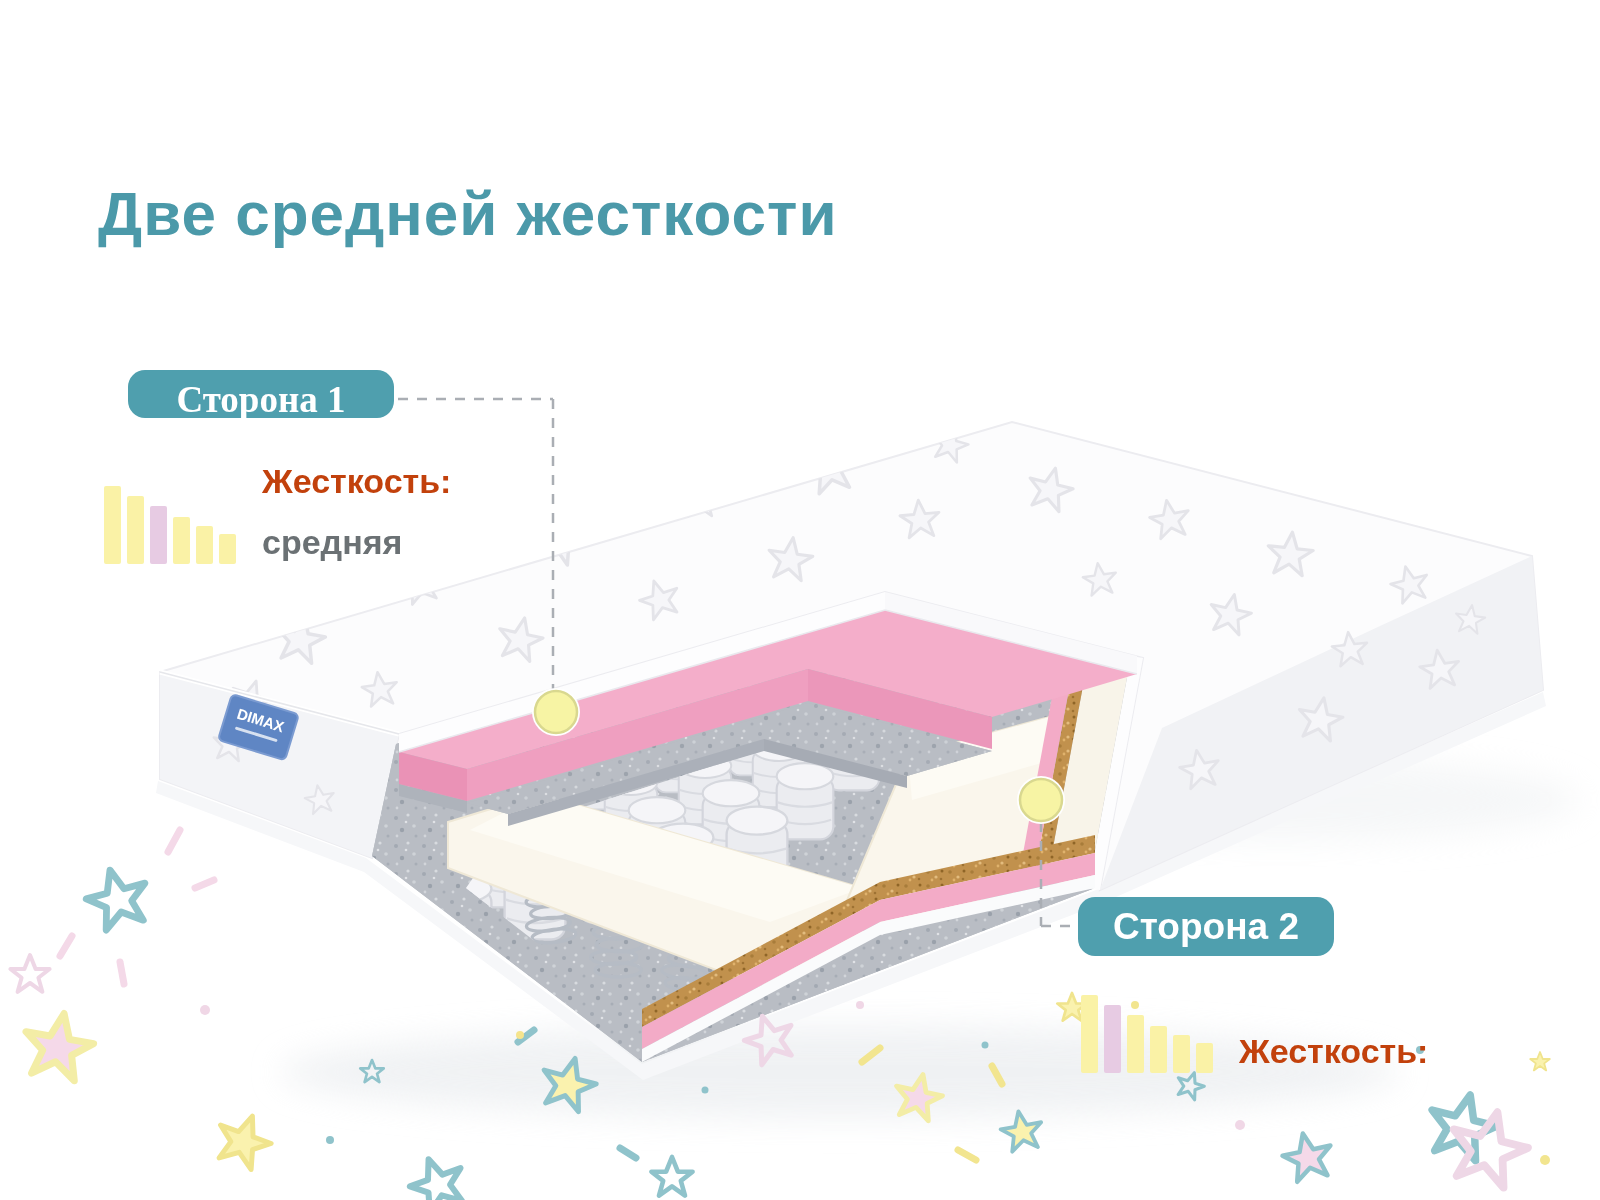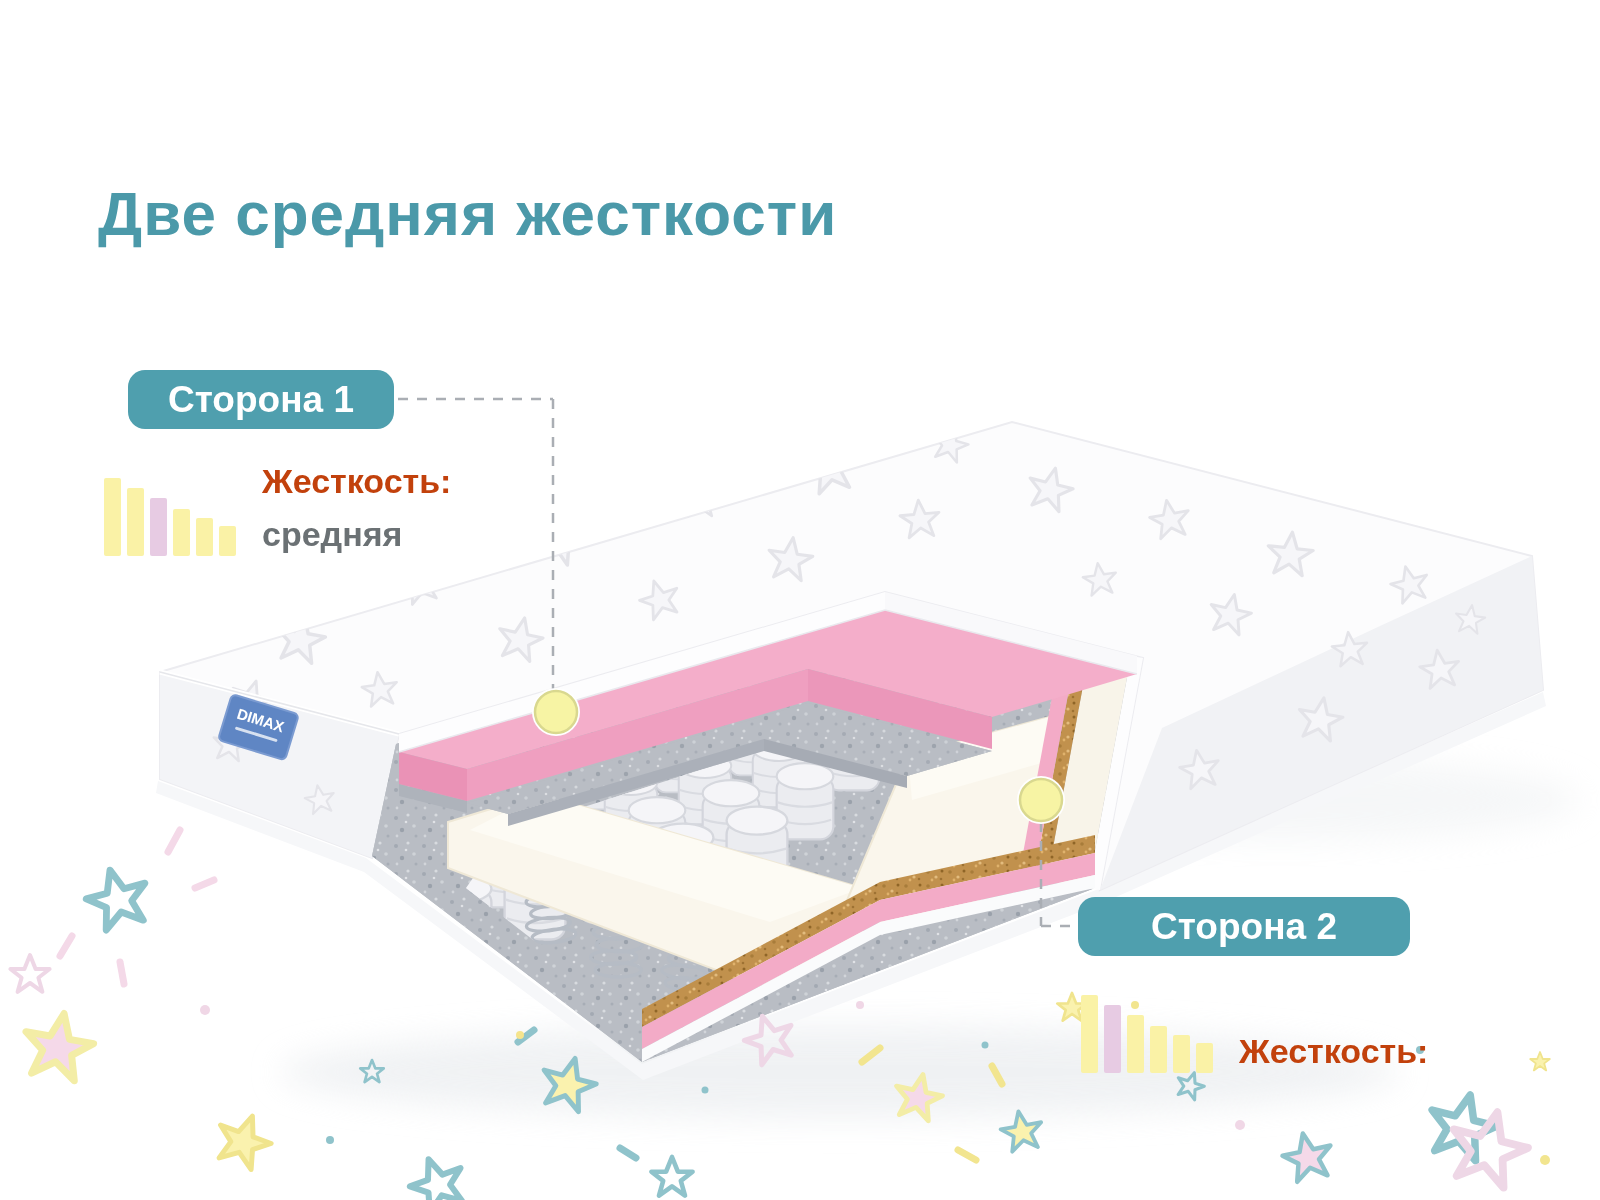--- a/index.html
+++ b/index.html
@@ -5,43 +5,43 @@
   html,body{margin:0;padding:0;background:#ffffff;}
   .stage{position:relative;width:1600px;height:1200px;overflow:hidden;background:#ffffff;
          font-family:"Liberation Sans", sans-serif;}
   svg.scene{position:absolute;left:0;top:0;width:1600px;height:1200px;}
 
   .title{position:absolute;left:98px;top:178px;margin:0;font-size:62px;font-weight:700;
          color:#4b99a9;letter-spacing:1px;}
 
   .badge{position:absolute;background:#4f9fae;color:#ffffff;font-size:37px;font-weight:700;
          text-align:center;line-height:59px;border-radius:17px;}
-  .badge1{left:128px;top:370px;width:266px;height:59px;}
-  .badge2{left:1078px;top:897px;width:332px;height:59px;}
+  .badge1{left:128px;top:370px;width:266px;height:48px;font-family:Liberation Serif, serif;}
+  .badge2{left:1078px;top:897px;width:256px;height:59px;}
 
   .firm{position:absolute;display:flex;align-items:flex-end;gap:26px;}
   .firm1{left:104px;top:462px;}
   .firm2{left:1081px;top:985px;}
   .bars{display:flex;align-items:flex-end;gap:6px;height:88px;}
   .bars span{width:17px;background:#faf2a6;border-radius:2px;display:block;}
   .bars span:nth-child(1){height:78px;}
   .bars span:nth-child(2){height:68px;}
   .bars span:nth-child(3){height:58px;}
   .bars span:nth-child(4){height:47px;}
   .bars span:nth-child(5){height:38px;}
   .bars span:nth-child(6){height:30px;}
   .bars[data-active="1"] span:nth-child(1),
   .bars[data-active="2"] span:nth-child(2),
   .bars[data-active="3"] span:nth-child(3),
   .bars[data-active="4"] span:nth-child(4),
   .bars[data-active="5"] span:nth-child(5),
   .bars[data-active="6"] span:nth-child(6){background:#e7cbe3;}
   .ftxt{display:flex;flex-direction:column;gap:14px;padding-bottom:2px;}
   .flabel{font-size:34px;font-weight:700;color:#c2410c;}
-  .fvalue{font-size:34px;font-weight:700;color:#6b7174;}
+  .fvalue{font-size:34px;font-weight:700;color:#6b7174;margin-top:8px;}
 </style>
 </head>
 <body>
 
 <div class="stage">
 
   <svg class="scene" viewBox="0 0 1600 1200">
     <defs>
       <filter id="soft" x="-40%" y="-40%" width="180%" height="180%">
         <feGaussianBlur stdDeviation="16"></feGaussianBlur>
@@ -299,21 +299,21 @@
     <g fill="none" stroke="#aaaeb4" stroke-width="2.5" stroke-dasharray="10 9">
       <line x1="1041" y1="822" x2="1041" y2="926"></line>
       <line x1="1041" y1="926" x2="1074" y2="926"></line>
     </g>
     <g>
       <circle cx="1041" cy="800" r="24" fill="#ffffff"></circle>
       <circle cx="1041" cy="800" r="21" fill="#f7f4a4" stroke="#d9d88f" stroke-width="2.5"></circle>
     </g>
   </svg>
 
-  <h1 class="title">Две средняя жесткости</h1>
+  <h1 class="title">Две средней жесткости</h1>
 
   <div class="badge badge1">Сторона 1</div>
 
   <div class="firm firm1">
     <div class="bars" data-active="3">
       <span></span>
       <span></span>
       <span></span>
       <span></span>
       <span></span>

